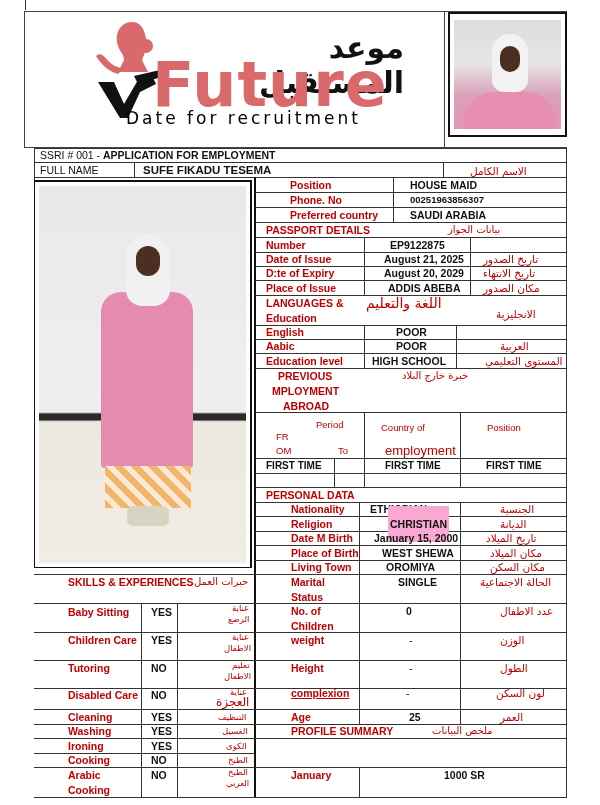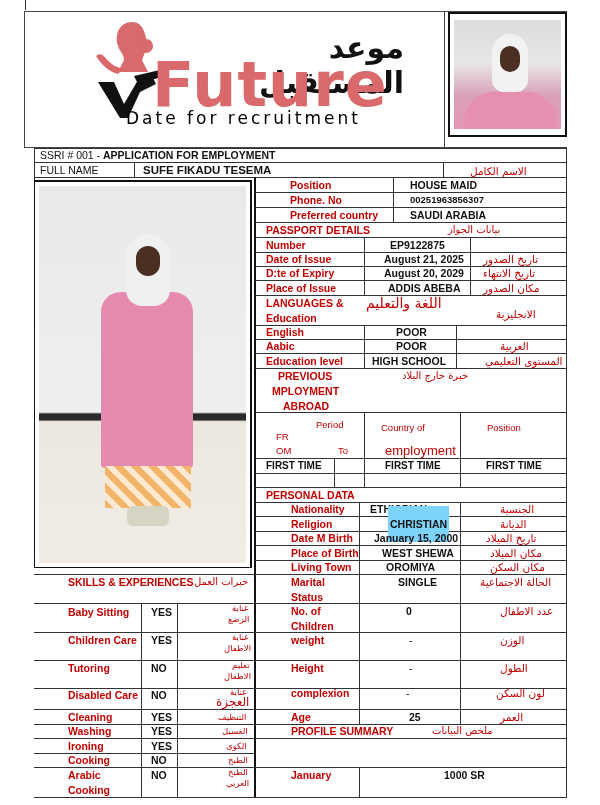--- a/index.html
+++ b/index.html
@@ -2,21 +2,21 @@
 <html><head>
 <meta charset="utf-8">
 <style>
   * { box-sizing: border-box; margin: 0; padding: 0; }
   html, body { width: 600px; height: 805px; background: #ffffff; overflow: hidden; }
   body { position: relative; font-family: "Liberation Sans", sans-serif; color: #111; }
   .abs { position: absolute; }
   .red { color: #c00000; font-weight: bold; }
   .blk { color: #111; font-weight: bold; }
   .ar { color: #c00000; font-size: 9px; direction: rtl; font-family: "DejaVu Sans", sans-serif; }
-  .hl { background: #7dd3fc; padding: 12px 2px; }
+  .hl { background: #f9a8d4; padding: 12px 2px; }
   .t { font-size: 10.5px; white-space: nowrap; line-height: 14px; }
   .lineh { position: absolute; height: 1px; background: #333; }
   .linev { position: absolute; width: 1px; background: #333; }
 
   
   .top-left-line { left: 25px; top: 0; width: 1px; height: 10px; background: #333; }
   .header-box { left: 24px; top: 11px; width: 543px; height: 137px; border: 1px solid #444; border-right: none; }
   .header-divider { left: 444px; top: 11px; width: 1px; height: 137px; background: #444; }
   .header-photo { left: 448px; top: 12px; width: 119px; height: 125px; border: 2px solid #111; background: #fff; padding: 6px 4px; }
   .photo-fill { width: 100%; height: 100%; background: linear-gradient(180deg,#dcdcdc 0%,#e6e6e6 40%,#d9a0b8 70%,#e597b5 100%); position: relative; overflow: hidden; }
@@ -244,21 +244,21 @@
 <div class="abs t ar" style="left:500px;top:604px;">عدد الاطفال</div>
 
 <div class="abs t red" style="left:291px;top:633px;">weight</div>
 <div class="abs t" style="left:409px;top:633px;">-</div>
 <div class="abs t ar" style="left:500px;top:633px;">الوزن</div>
 
 <div class="abs t red" style="left:291px;top:661px;">Height</div>
 <div class="abs t" style="left:409px;top:661px;">-</div>
 <div class="abs t ar" style="left:500px;top:661px;">الطول</div>
 
-<div class="abs t red" style="left:291px;top:686px;">complexion</div>
+<div class="abs t red" style="left:291px;top:686px;text-decoration:underline;">complexion</div>
 <div class="abs t" style="left:406px;top:686px;">-</div>
 <div class="abs t ar" style="left:496px;top:686px;">لون السكن</div>
 
 <div class="abs t red" style="left:291px;top:710px;">Age</div>
 <div class="abs t blk" style="left:409px;top:710px;">25</div>
 <div class="abs t ar" style="left:500px;top:710px;">العمر</div>
 
 <div class="abs t red" style="left:291px;top:724px;">PROFILE SUMMARY</div>
 <div class="abs t ar" style="left:432px;top:724px;font-size:10px;">ملخص البيانات</div>
 <div class="abs t" style="left:266px;top:742px;width:295px;"></div>

